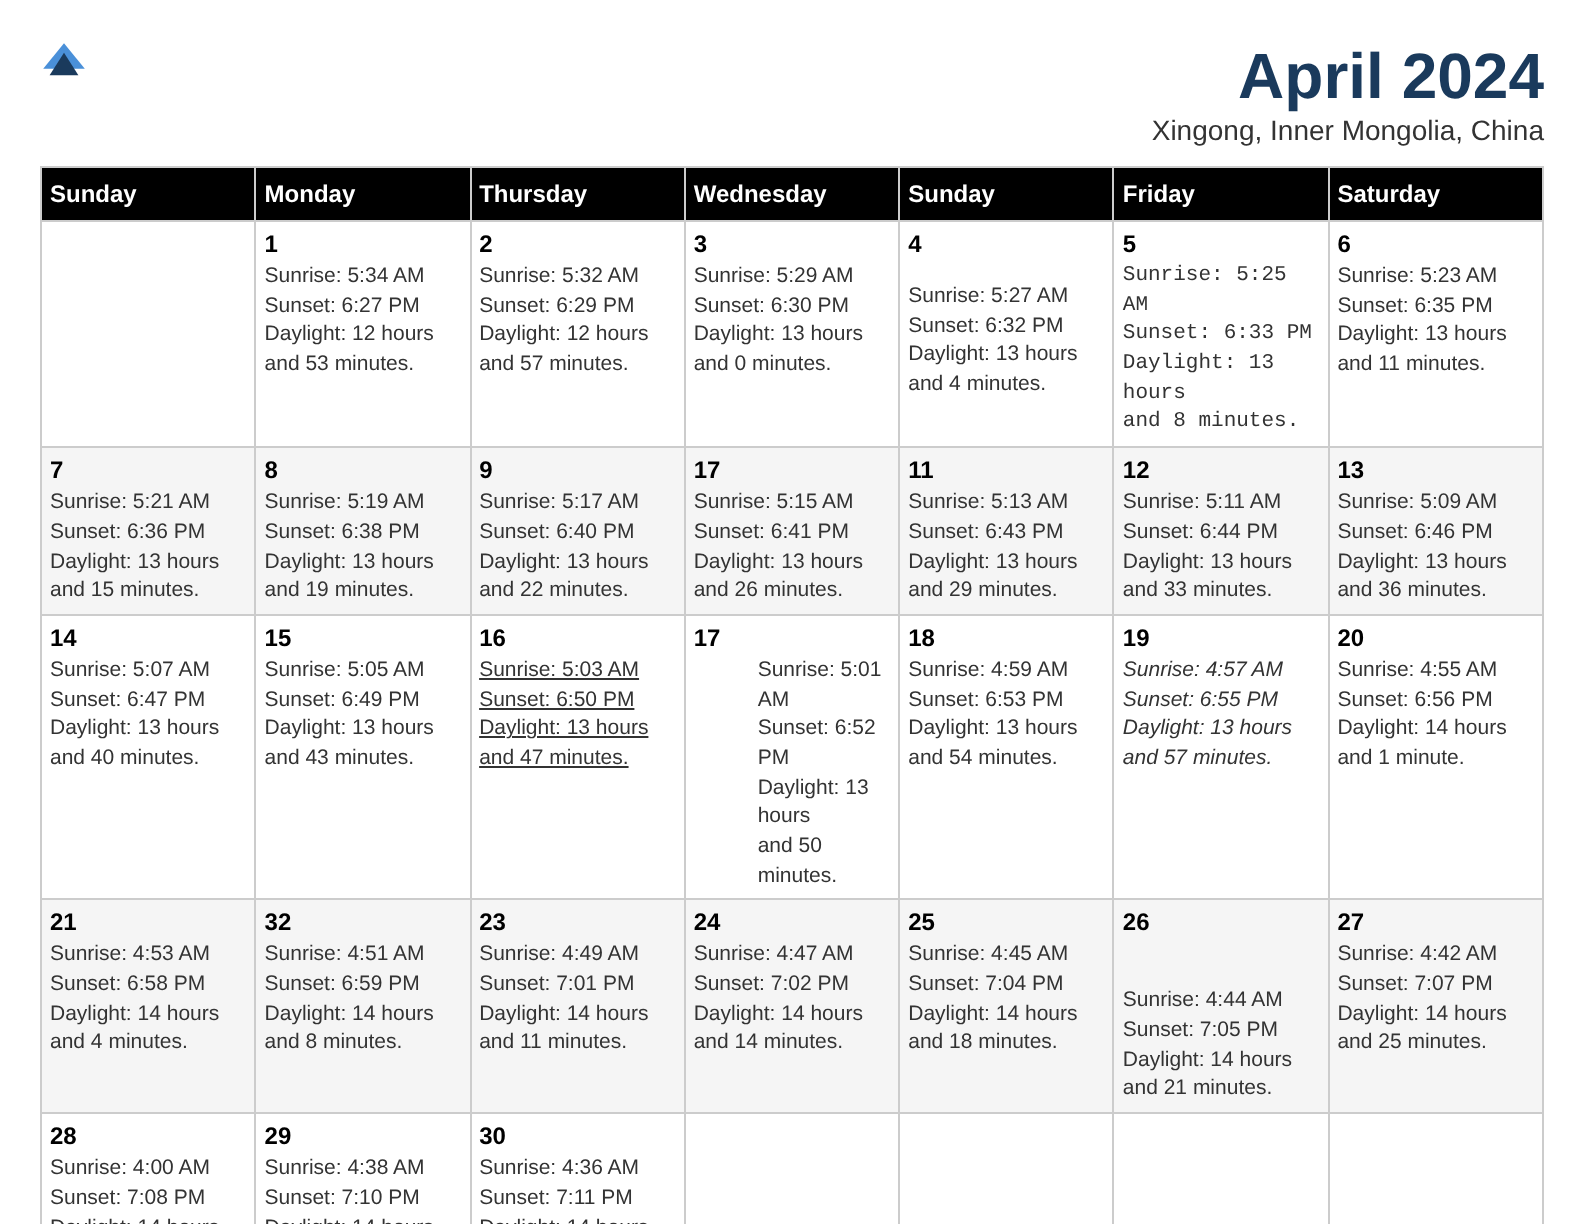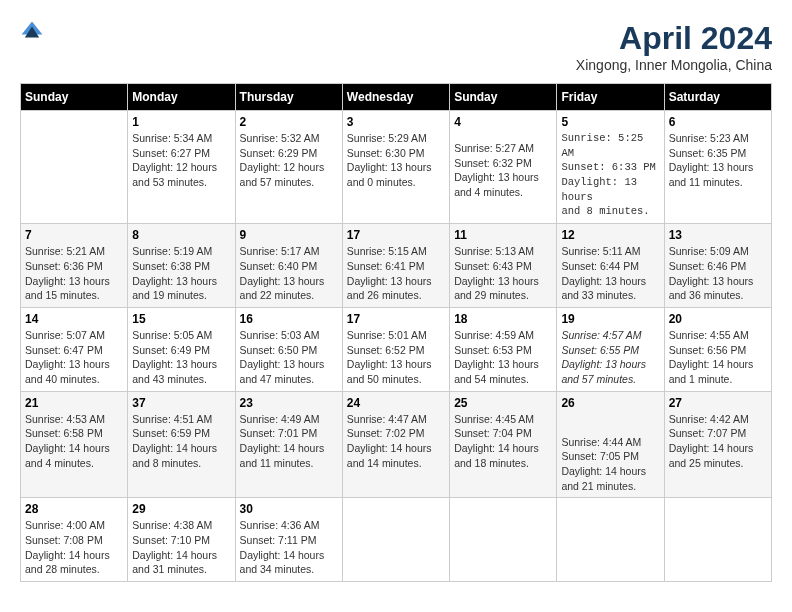--- a/index.html
+++ b/index.html
@@ -225,28 +225,28 @@
         </td>
         <td>
           <span class="day-num">15</span>
           <div class="day-info" style="white-space: pre-line;">Sunrise: 5:05 AM
 Sunset: 6:49 PM
 Daylight: 13 hours
 and 43 minutes.</div>
         </td>
         <td>
           <span class="day-num">16</span>
-          <div class="day-info" style="white-space: pre-line;">Sunrise: 5:03 AM
+          <div class="day-info" style="white-space: pre-line; text-decoration: underline;">Sunrise: 5:03 AM
 Sunset: 6:50 PM
 Daylight: 13 hours
 and 47 minutes.</div>
         </td>
         <td>
           <span class="day-num">17</span>
-          <div class="day-info" style="white-space: pre-line;">Sunrise: 5:01 AM
+          <div class="day-info" style="white-space: pre-line; margin-left: 32px;">Sunrise: 5:01 AM
 Sunset: 6:52 PM
 Daylight: 13 hours
 and 50 minutes.</div>
         </td>
         <td>
           <span class="day-num">18</span>
           <div class="day-info" style="white-space: pre-line;">Sunrise: 4:59 AM
 Sunset: 6:53 PM
 Daylight: 13 hours
 and 54 minutes.</div>
@@ -268,21 +268,21 @@
       </tr>
       <tr>
         <td>
           <span class="day-num">21</span>
           <div class="day-info" style="white-space: pre-line;">Sunrise: 4:53 AM
 Sunset: 6:58 PM
 Daylight: 14 hours
 and 4 minutes.</div>
         </td>
         <td>
-          <span class="day-num">37</span>
+          <span class="day-num">32</span>
           <div class="day-info" style="white-space: pre-line;">Sunrise: 4:51 AM
 Sunset: 6:59 PM
 Daylight: 14 hours
 and 8 minutes.</div>
         </td>
         <td>
           <span class="day-num">23</span>
           <div class="day-info" style="white-space: pre-line;">Sunrise: 4:49 AM
 Sunset: 7:01 PM
 Daylight: 14 hours

